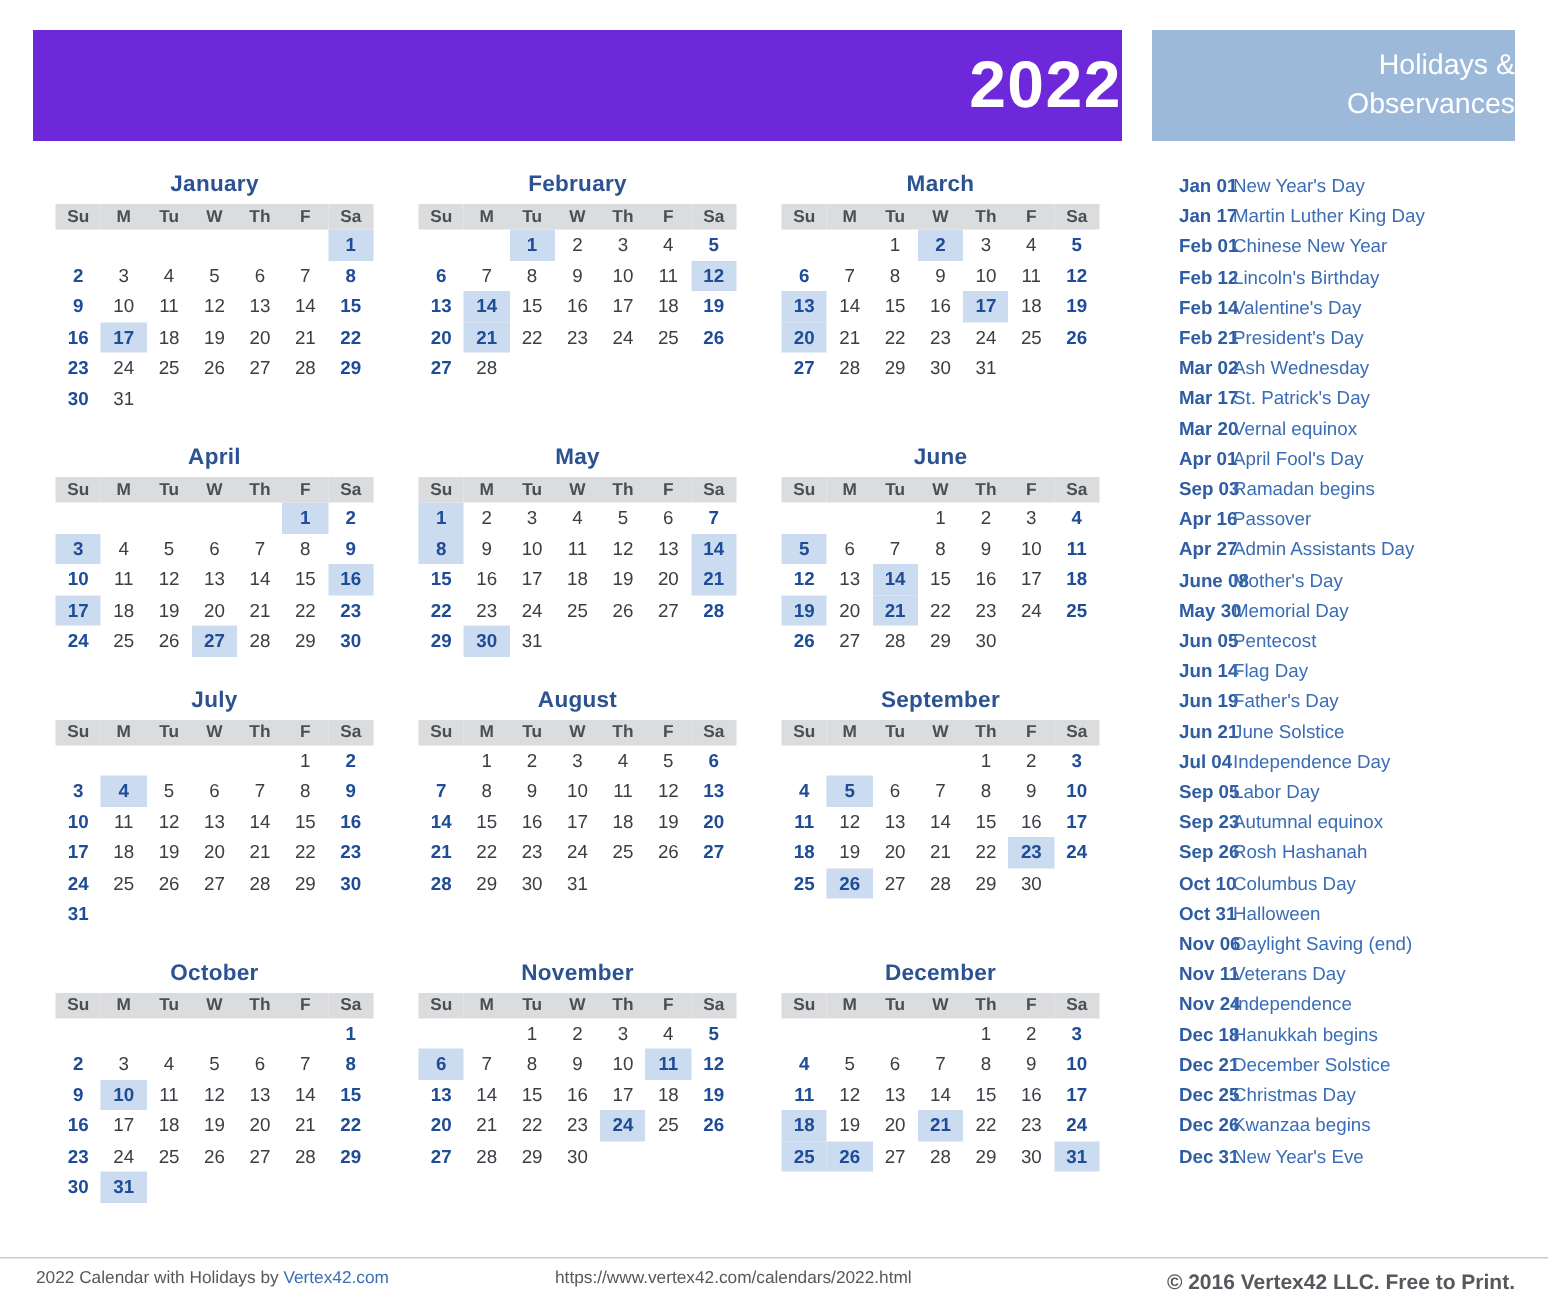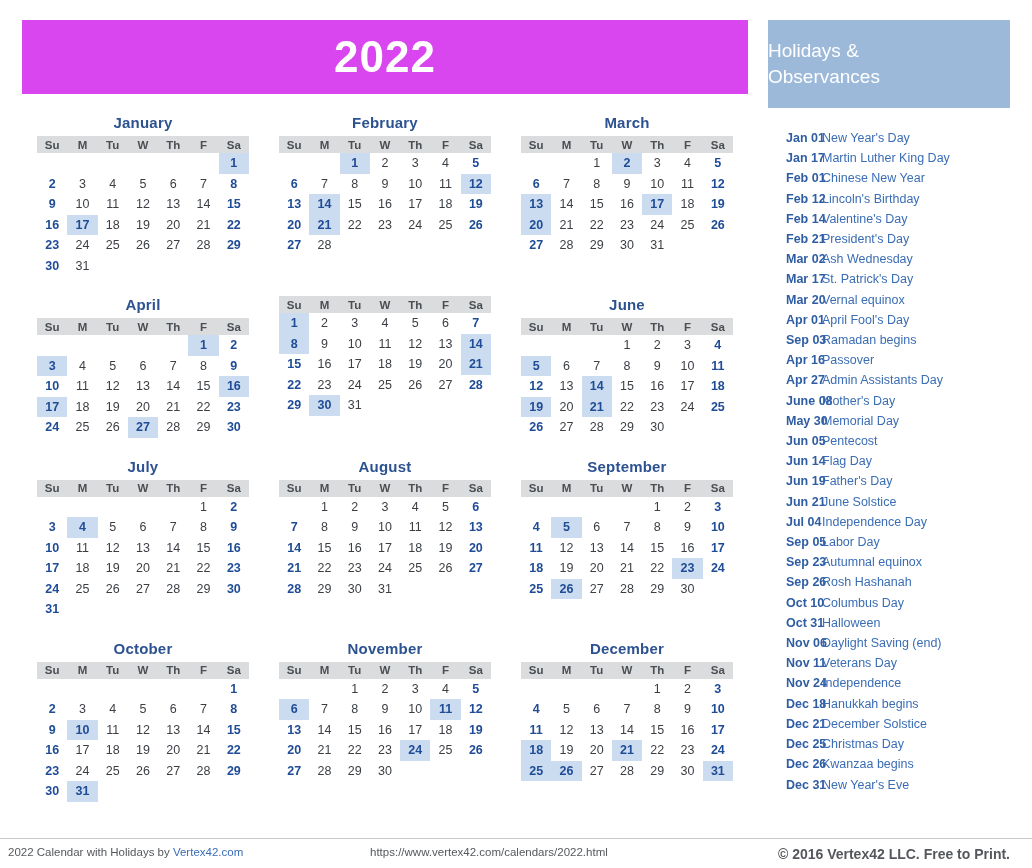--- a/index.html
+++ b/index.html
@@ -22,25 +22,25 @@
   }
 
   
   #calendar-panel {
     position: absolute;
     left: 22px;
     top: 20px;
     width: 726px;
   }
   #year-banner {
-    background: #d946ef;
+    background: #6d28d9;
     height: 74px;
     display: flex;
     align-items: center;
-    justify-content: center;
+    justify-content: flex-end;
   }
   #year-banner .year-text {
     color: #ffffff;
     font-size: 44px;
     font-weight: bold;
     letter-spacing: 1px;
   }
 
   .quarter-row {
     display: flex;
@@ -101,24 +101,24 @@
 
   
   #holiday-panel {
     position: absolute;
     left: 768px;
     top: 20px;
     width: 242px;
   }
   #holiday-header {
     background: #9cb9da;
-    height: 88px;
+    height: 74px;
     display: flex;
     flex-direction: column;
-    align-items: flex-start;
+    align-items: flex-end;
     justify-content: center;
     color: #ffffff;
     font-size: 19px;
     line-height: 26px;
   }
   #holiday-list {
     margin-top: 20px;
   }
   .holiday-row {
     display: flex;
@@ -141,21 +141,21 @@
   #footer {
     position: absolute;
     left: 0;
     top: 838px;
     width: 1032px;
     height: 30px;
     border-top: 1px solid #c9c9c9;
   }
   #footer .f-left {
     position: absolute;
-    left: 8px;
+    left: 24px;
     top: 7px;
     font-size: 11.5px;
     color: #55585c;
   }
   #footer .f-left .vtx {
     color: #3a6db5;
   }
   #footer .f-center {
     position: absolute;
     left: 370px;
@@ -449,20 +449,21 @@
                     <td class="wd">28</td>
                     <td class="wd">29</td>
                     <td class="we">30</td>
                   </tr>
                 </tbody>
               </table>
             </div>
           </div>
           <div class="month-block">
             <div class="month-inner">
+              <div class="month-title">May</div>
               <table class="month">
                 <thead>
                   <tr>
                     <th>Su</th>
                     <th>M</th>
                     <th>Tu</th>
                     <th>W</th>
                     <th>Th</th>
                     <th>F</th>
                     <th>Sa</th>

